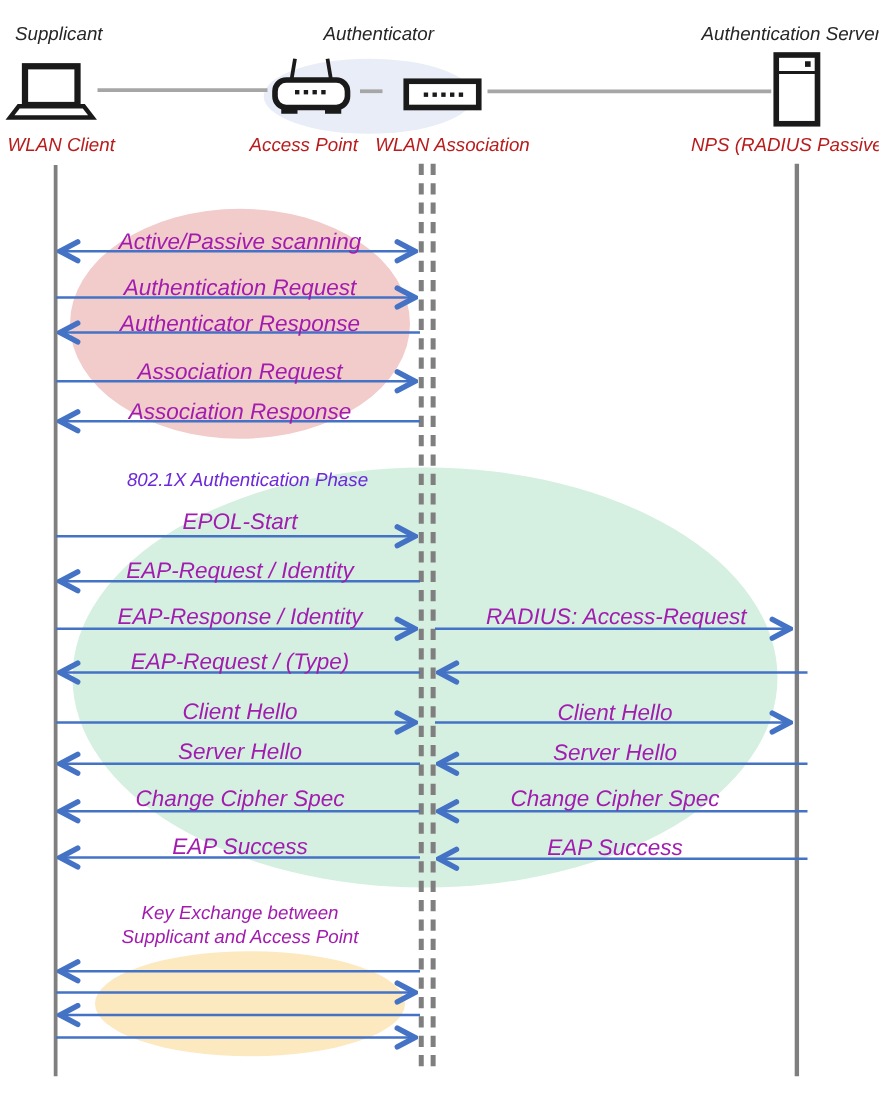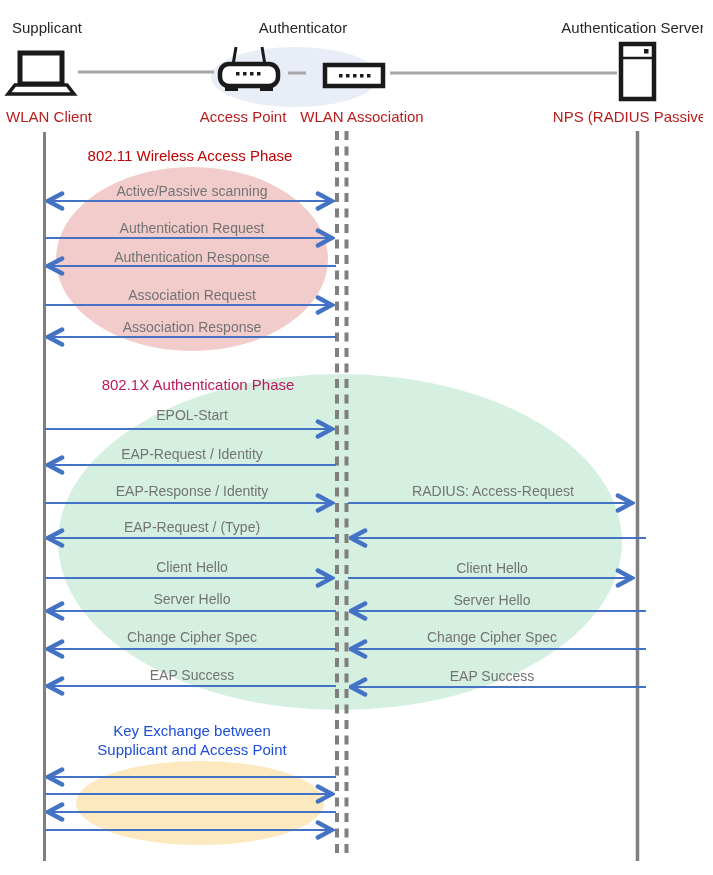--- a/index.html
+++ b/index.html
@@ -1,26 +1,26 @@
 <!DOCTYPE html>
 <html><head>
 <meta charset="utf-8">
 <style>
   html,body{margin:0;padding:0;background:#ffffff;}
   #stage{
     position:relative;width:703px;height:875px;background:#ffffff;overflow:hidden;
-    font-family:"Liberation Sans", sans-serif;color:#333;
+    font-family:"Liberation Sans", sans-serif;color:#333;font-style:italic;
   }
-  .lbl{position:absolute;white-space:nowrap;font-size:14px;color:#737373;transform:translateX(-50%);}
+  .lbl{position:absolute;white-space:nowrap;font-size:18px;color:#a21caf;transform:translateX(-50%);}
   .role{font-size:15px;color:#262626;}
   .dev{font-size:15px;color:#b91c1c;}
   .ptitle{font-size:15px;font-weight:400;}
   .t-red{color:#c00000;}
-  .t-green{color:#be185d;text-align:right;}
-  .t-orange{color:#1d4ed8;text-align:center;}
+  .t-green{color:#6d28d9;text-align:right;}
+  .t-orange{color:#a21caf;text-align:center;}
   .keylbl{font-size:16px;color:#1c1c1c;}
   .abs{position:absolute;}
   svg{display:block;}
 </style>
 </head>
 <body>
 
 <div id="stage">
 
   <svg class="abs" style="left:0;top:0" width="713" height="875" viewBox="0 0 713 875">
@@ -110,24 +110,23 @@
 
   <div class="lbl role" style="left:47px;top:19px">Supplicant</div>
   <div class="lbl role" style="left:303px;top:19px">Authenticator</div>
   <div class="lbl role" style="left:633px;top:19px">Authentication Server</div>
 
   <div class="lbl dev" style="left:49px;top:108px">WLAN Client</div>
   <div class="lbl dev" style="left:243px;top:108px">Access Point</div>
   <div class="lbl dev" style="left:362px;top:108px">WLAN Association</div>
   <div class="lbl dev" style="left:632px;top:108px">NPS (RADIUS Passive)</div>
 
-  <div class="lbl ptitle t-red" style="left:190px;top:147px">802.11 Wireless Access Phase</div>
   <div class="lbl" style="left:192px;top:183px">Active/Passive scanning</div>
   <div class="lbl" style="left:192px;top:220px">Authentication Request</div>
-  <div class="lbl" style="left:192px;top:249px">Authentication Response</div>
+  <div class="lbl" style="left:192px;top:249px">Authenticator Response</div>
   <div class="lbl" style="left:192px;top:287px">Association Request</div>
   <div class="lbl" style="left:192px;top:319px">Association Response</div>
 
   <div class="lbl ptitle t-green" style="left:198px;top:376px">802.1X Authentication Phase</div>
   <div class="lbl" style="left:192px;top:407px">EPOL-Start</div>
   <div class="lbl" style="left:192px;top:446px">EAP-Request / Identity</div>
   <div class="lbl" style="left:192px;top:483px">EAP-Response / Identity</div>
   <div class="lbl" style="left:192px;top:519px">EAP-Request / (Type)</div>
   <div class="lbl" style="left:192px;top:559px">Client Hello</div>
   <div class="lbl" style="left:192px;top:591px">Server Hello</div>

